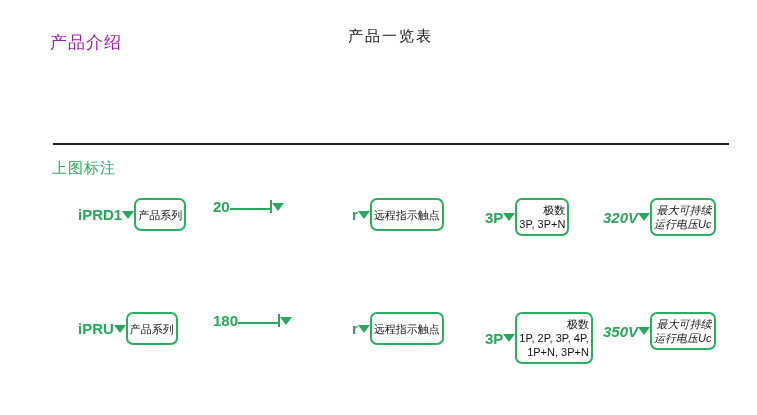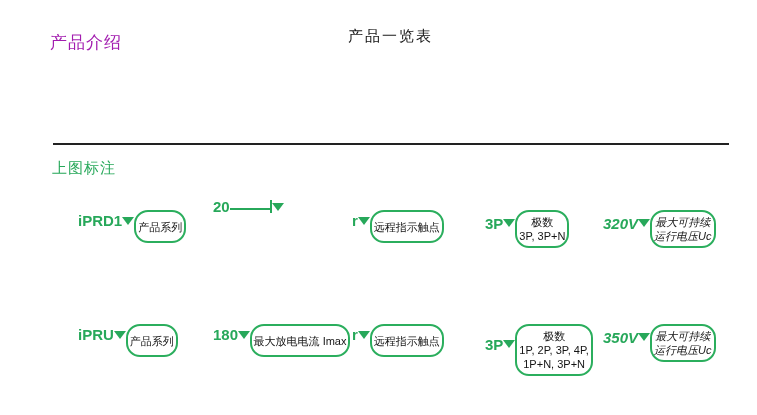--- a/index.html
+++ b/index.html
@@ -47,24 +47,23 @@
   .tbar{height:2px;background:#27a85a;margin-top:5px;}
   .stem{width:2px;height:13px;background:#27a85a;}
   .arrowhead{
     width:0;height:0;
     border-left:6px solid transparent;
     border-right:6px solid transparent;
     border-top:8px solid #27a85a;
   }
   .dbox{
     box-sizing:border-box;width:100%;min-height:33px;
-    border:2px solid #2bae5d;border-radius:14px;background:#ffffff;
-    display:flex;flex-direction:column;justify-content:center;align-items:center;
+    border:2px solid #2bae5d;border-radius:7px;background:#ffffff;
+    display:flex;flex-direction:column;justify-content:center;align-items:flex-end;
     padding:3px 2px;
-    margin-top:12px;
   }
   .dline{
     font-size:11px;color:#141414;line-height:14px;white-space:nowrap;
   }
 </style>
 </head>
 <body>
 
 <div class="section-label">产品介绍</div>
 <div class="page-title">产品一览表</div>
@@ -134,23 +133,20 @@
     <div class="dbox">
       <span class="dline">产品系列</span>
     </div>
   </div>
 
   <div class="pitem i2">
     <div class="code">180</div>
     <div class="tbar" style="width:40px"></div>
     <div class="stem"></div>
     <div class="arrowhead"></div>
-    <div class="dbox">
-      <span class="dline">最大放电电流 Imax</span>
-    </div>
   </div>
 
   <div class="pitem i3">
     <div class="code">r</div>
     <div class="tbar" style="width:28px"></div>
     <div class="stem"></div>
     <div class="arrowhead"></div>
     <div class="dbox">
       <span class="dline">远程指示触点</span>
     </div>

